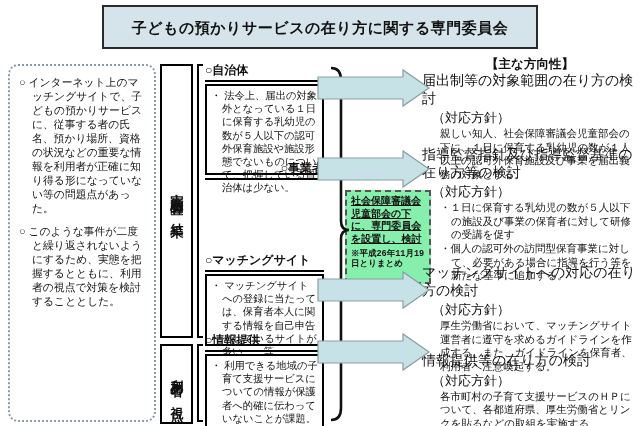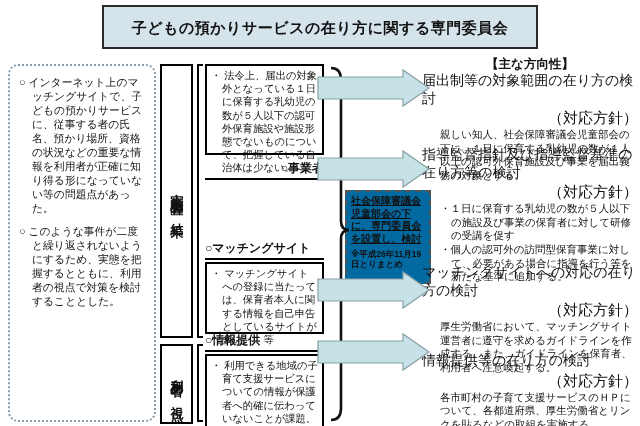--- a/index.html
+++ b/index.html
@@ -38,36 +38,36 @@
   #bracket-survey{top:64px;height:274px;}
   #bracket-users{top:344px;height:78px;}
 
   
   .mid-group{left:205px;width:119px;}
   .mid-heading{font-weight:bold;font-size:12px;border-bottom:2px solid #000;padding-bottom:1px;}
   .mid-box{border:2px solid #000;background:#fff;margin-top:2px;padding:3px 4px;font-size:10.3px;line-height:1.28;}
   .mid-body{text-indent:-11px;padding-left:11px;}
   #mg1{top:62px;} #mg1 .mid-box{height:81px;}
   #mg2{top:160px;text-align:right;} #mg2 .mid-box{height:40px;}
-  #mg3{top:240px;} #mg3 .mid-box{height:62px;}
+  #mg3{top:252px;} #mg3 .mid-box{height:62px;}
   #mg4{top:332px;} #mg4 .mid-box{height:66px;}
 
   
   .committee-box{
-    left:345px;top:190px;width:86px;height:94px;border:2px dashed #555;background:#0369a1;
+    left:345px;top:190px;width:86px;height:94px;border:2px dashed #555;background:#86efac;
     padding:3px 4px;font-size:10px;font-weight:bold;line-height:1.25;
   }
   .committee-main{text-decoration:underline;}
-  .committee-note{font-size:8.5px;margin-top:4px;line-height:1.2;}
+  .committee-note{font-size:8.5px;margin-top:4px;line-height:1.2;font-family:Liberation Mono, monospace;}
 
   
   .rp-header{left:422px;top:56px;width:216px;text-align:center;font-weight:bold;font-size:12.5px;}
   .rp-section{left:422px;width:216px;}
   .rp-heading{font-weight:normal;font-size:14px;line-height:1.25;}
-  .rp-policy{padding-left:10px;font-size:15px;margin-top:2px;text-align:right;}
+  .rp-policy{padding-left:10px;font-size:13px;margin-top:2px;}
   .rp-body{padding-left:18px;font-size:10.5px;line-height:1.3;}
   .rp-bullet{padding-left:29px;text-indent:-11px;font-size:10.5px;line-height:1.3;}
   #rs1{top:72px;} #rs2{top:146px;} #rs3{top:264px;} #rs4{top:352px;}
 
   
   .overlay{left:0;top:0;pointer-events:none;}
 </style>
 </head>
 <body>
 
@@ -86,20 +86,21 @@
     <span>実態調査の結果</span>
   </div>
   <div class="abs vlabel" id="vlabel-users">
     <span>利用者の視点</span>
   </div>
 
   <div class="abs group-bracket" id="bracket-survey"></div>
   <div class="abs group-bracket" id="bracket-users"></div>
 
   <div class="abs mid-group" id="mg1">
+    <div class="mid-heading">○自治体</div>
     <div class="mid-box">
       <div class="mid-body">・ 法令上、届出の対象外となっている１日に保育する乳幼児の数が５人以下の認可外保育施設や施設形態でないものについて、把握している自治体は少ない。</div>
     </div>
   </div>
   <div class="abs mid-group" id="mg2">
     <div class="mid-heading">○事業者</div>
   </div>
   <div class="abs mid-group" id="mg3">
     <div class="mid-heading">○マッチングサイト</div>
     <div class="mid-box">

